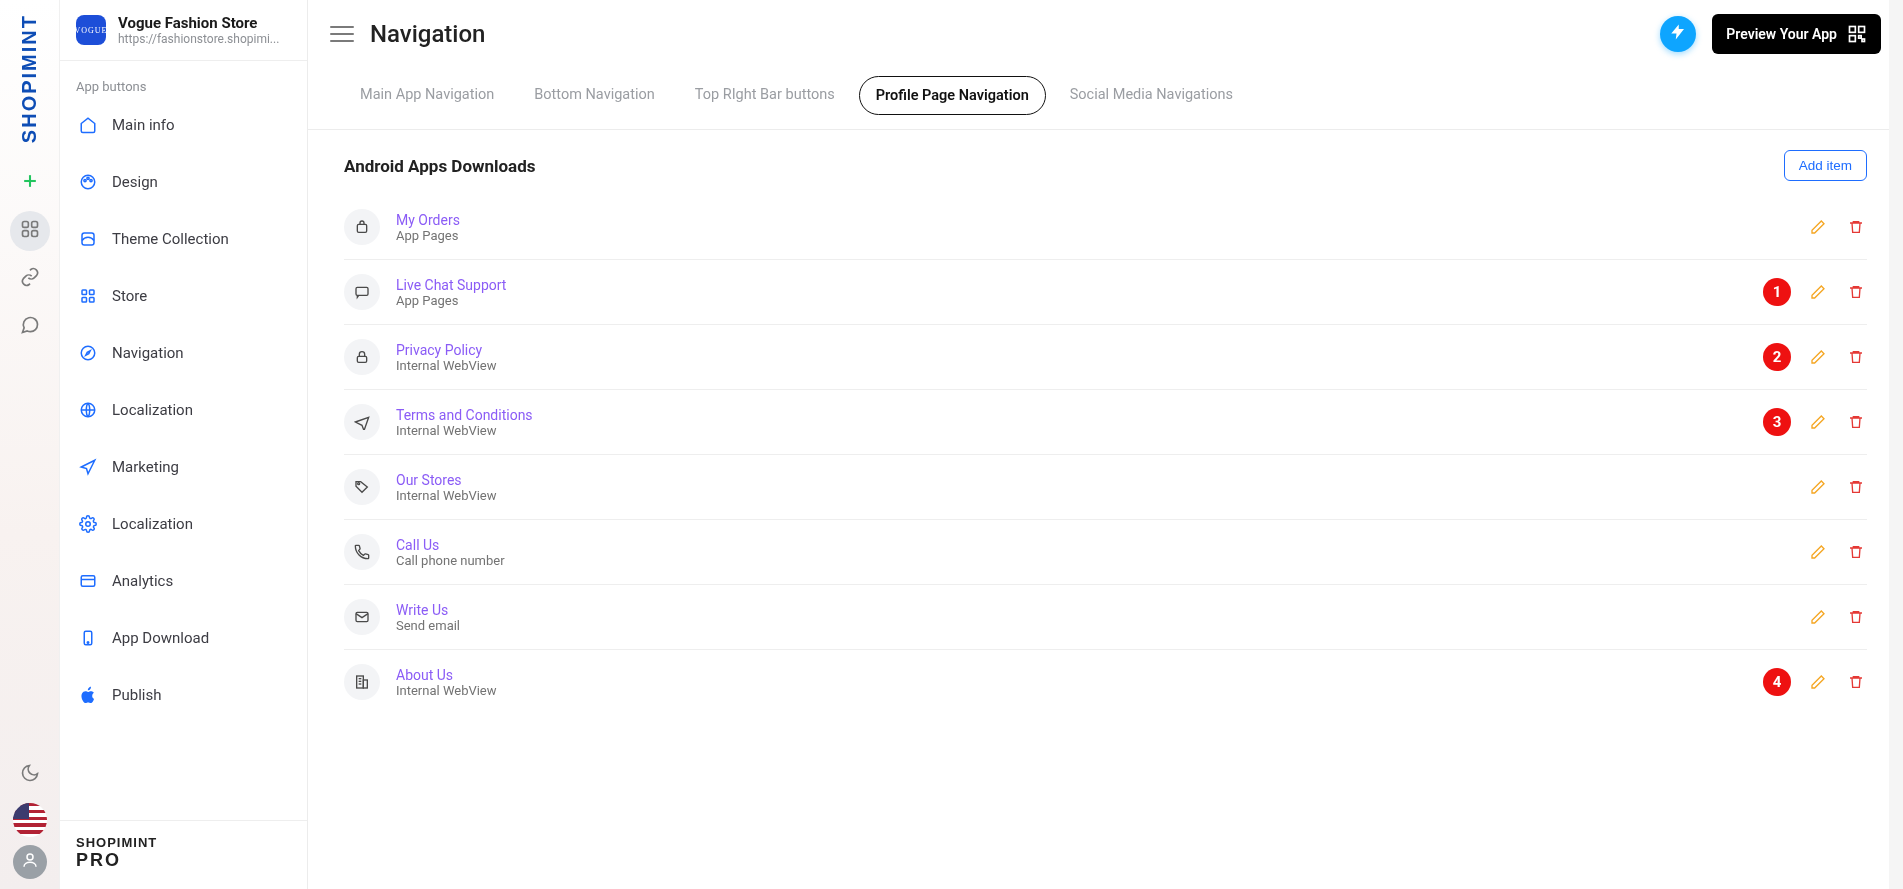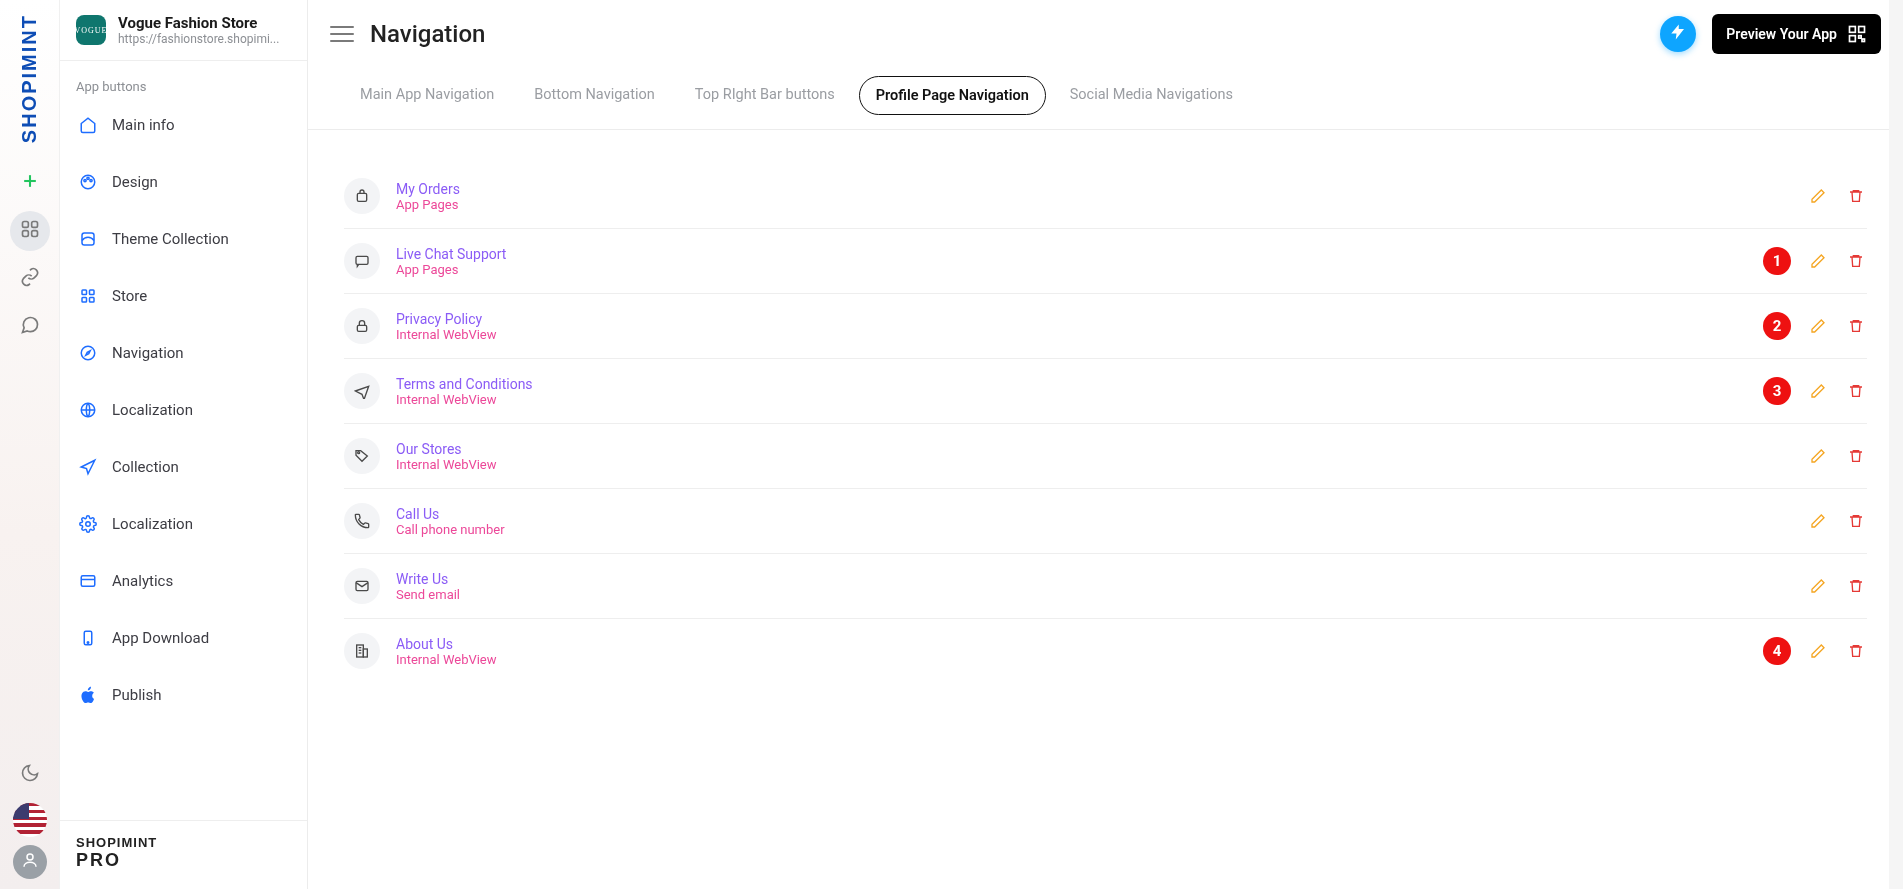--- a/index.html
+++ b/index.html
@@ -13,21 +13,21 @@
 .rail-btn { width: 40px; height: 40px; display: flex; align-items: center; justify-content: center; border-radius: 50%; cursor: pointer; }
 .rail-btn.active { background: #e6e8ec; }
 .rail-spacer { flex: 1; }
 .rail-flag { width: 34px; height: 34px; border-radius: 50%; background: linear-gradient(180deg,#b22234 0%, #b22234 10%, #fff 10%, #fff 20%, #b22234 20%, #b22234 30%, #fff 30%, #fff 40%, #b22234 40%, #b22234 50%, #fff 50%, #fff 60%, #b22234 60%, #b22234 70%, #fff 70%, #fff 80%, #b22234 80%, #b22234 90%, #fff 90%); position: relative; overflow: hidden; }
 .rail-flag::after{content:'';position:absolute;left:0;top:0;width:16px;height:16px;background:#3c3b6e;}
 .rail-avatar { width: 34px; height: 34px; border-radius: 50%; background: #9aa0a6; display:flex;align-items:center;justify-content:center;color:#fff; }
 
 
 .sidebar { width: 248px; border-right: 1px solid #ececec; display: flex; flex-direction: column; }
 .store-head { display: flex; align-items: center; gap: 12px; padding: 14px 16px; border-bottom: 1px solid #eee; }
-.store-logo { width: 30px; height: 30px; border-radius: 8px; background: #0f766e; color: #fff; font-size: 8px; display:flex;align-items:center;justify-content:center;font-family:serif;letter-spacing:1px; }
+.store-logo { width: 30px; height: 30px; border-radius: 8px; background: #1d4ed8; color: #fff; font-size: 8px; display:flex;align-items:center;justify-content:center;font-family:serif;letter-spacing:1px; }
 .store-name { font-size: 15px; font-weight: 700; color: #1a1a1a; }
 .store-url { font-size: 12px; color: #8c8f94; max-width: 170px; white-space: nowrap; overflow: hidden; text-overflow: ellipsis; }
 
 .section-label { font-size: 13px; color: #8c8f94; padding: 18px 16px 6px; }
 .nav-list { display: flex; flex-direction: column; padding: 4px 0; gap: 15px; }
 .nav-item { display: flex; align-items: center; gap: 14px; padding: 12px 18px; font-size: 15px; color: #3c3c43; cursor: pointer; }
 .nav-item .icon-wrap { width: 20px; display:flex;justify-content:center; color:#1e6dff; }
 .sidebar-footer { margin-top: auto; border-top: 1px solid #eee; padding: 14px 16px 18px; font-family: 'Arial Black', sans-serif; }
 .sf-brand { font-size: 13px; font-weight: 900; letter-spacing: 1px; color:#222; }
 .sf-pro { font-size: 18px; font-weight: 900; letter-spacing: 2px; color:#222; }
@@ -51,21 +51,21 @@
 .subhead { display:flex; align-items:center; }
 .subtitle { font-size: 17px; font-weight: 700; color:#222; }
 .additem { margin-left:auto; border:1px solid #1e6dff; color:#1e6dff; font-size:13.5px; padding:7px 14px; border-radius:6px; cursor:pointer; background:#fff; }
 
 .items { margin-top: 14px; }
 .item-row { display:flex; align-items:center; padding: 14px 0; border-bottom: 1px solid #eee; gap: 16px; }
 .item-row:last-child { border-bottom: none; }
 .item-icon { width: 36px; height: 36px; border-radius: 50%; background: #f3f4f6; display:flex;align-items:center;justify-content:center;color:#4a4a4a; }
 .item-texts { display:flex; flex-direction:column; }
 .item-title { font-size: 14px; color:#8b5cf6; }
-.item-sub { font-size: 13px; color:#ec4899; }
+.item-sub { font-size: 13px; color:#737373; }
 .row-spacer { flex:1; }
 .badge { width: 28px; height: 28px; border-radius: 50%; background:#e11; color:#fff; font-weight:700; display:flex;align-items:center;justify-content:center; font-size:15px; }
 .row-action { width:22px;height:22px;display:flex;align-items:center;justify-content:center;cursor:pointer; }
 .row-action.edit { color:#f5a623; }
 .row-action.del { color:#e53935; }
 
 
 .scroll-gutter{position:fixed;right:0;top:0;width:14px;height:100vh;background:#f5f5f5;}
 </style>
 </head>
@@ -181,21 +181,21 @@
             </svg>
           </span>
           <span>Localization</span>
         </div>
       <div class="nav-item">
           <span class="icon-wrap">
             <svg width="18" height="18" viewBox="0 0 24 24" fill="none" stroke="currentColor" stroke-width="2">
               <path d="M3 12l18-9-9 18-2-7-7-2z"></path>
             </svg>
           </span>
-          <span>Collection</span>
+          <span>Marketing</span>
         </div>
       <div class="nav-item">
           <span class="icon-wrap">
             <svg width="18" height="18" viewBox="0 0 24 24" fill="none" stroke="currentColor" stroke-width="2">
               <circle cx="12" cy="12" r="3"></circle>
               <path d="M19.4 15a1.65 1.65 0 0 0 .33 1.82l.06.06a2 2 0 1 1-2.83 2.83l-.06-.06a1.65 1.65 0 0 0-1.82-.33 1.65 1.65 0 0 0-1 1.51V21a2 2 0 0 1-4 0v-.09a1.65 1.65 0 0 0-1-1.51 1.65 1.65 0 0 0-1.82.33l-.06.06a2 2 0 1 1-2.83-2.83l.06-.06a1.65 1.65 0 0 0 .33-1.82 1.65 1.65 0 0 0-1.51-1H3a2 2 0 0 1 0-4h.09a1.65 1.65 0 0 0 1.51-1 1.65 1.65 0 0 0-.33-1.82l-.06-.06a2 2 0 1 1 2.83-2.83l.06.06a1.65 1.65 0 0 0 1.82.33h0a1.65 1.65 0 0 0 1-1.51V3a2 2 0 0 1 4 0v.09a1.65 1.65 0 0 0 1 1.51h0a1.65 1.65 0 0 0 1.82-.33l.06-.06a2 2 0 1 1 2.83 2.83l-.06.06a1.65 1.65 0 0 0-.33 1.82v0a1.65 1.65 0 0 0 1.51 1H21a2 2 0 0 1 0 4h-.09a1.65 1.65 0 0 0-1.51 1z"></path>
             </svg>
           </span>
           <span>Localization</span>
         </div>
@@ -262,20 +262,24 @@
 
     <div class="tabs">
       <div class="tab">Main App Navigation</div>
       <div class="tab">Bottom Navigation</div>
       <div class="tab">Top RIght Bar buttons</div>
       <div class="tab active">Profile Page Navigation</div>
       <div class="tab">Social Media Navigations</div>
     </div>
 
     <div class="content">
+      <div class="subhead">
+        <div class="subtitle">Android Apps Downloads</div>
+        <button class="additem">Add item</button>
+      </div>
 
       <div class="items" id="items">
           <div class="item-row">
             <div class="item-icon">
               <svg width="16" height="16" viewBox="0 0 24 24" fill="none" stroke="#4a4a4a" stroke-width="2">
                 <rect x="5" y="8" width="14" height="12" rx="2"></rect>
                 <path d="M9 8V6a3 3 0 0 1 6 0v2"></path>
               </svg>
             </div>
             <div class="item-texts">

